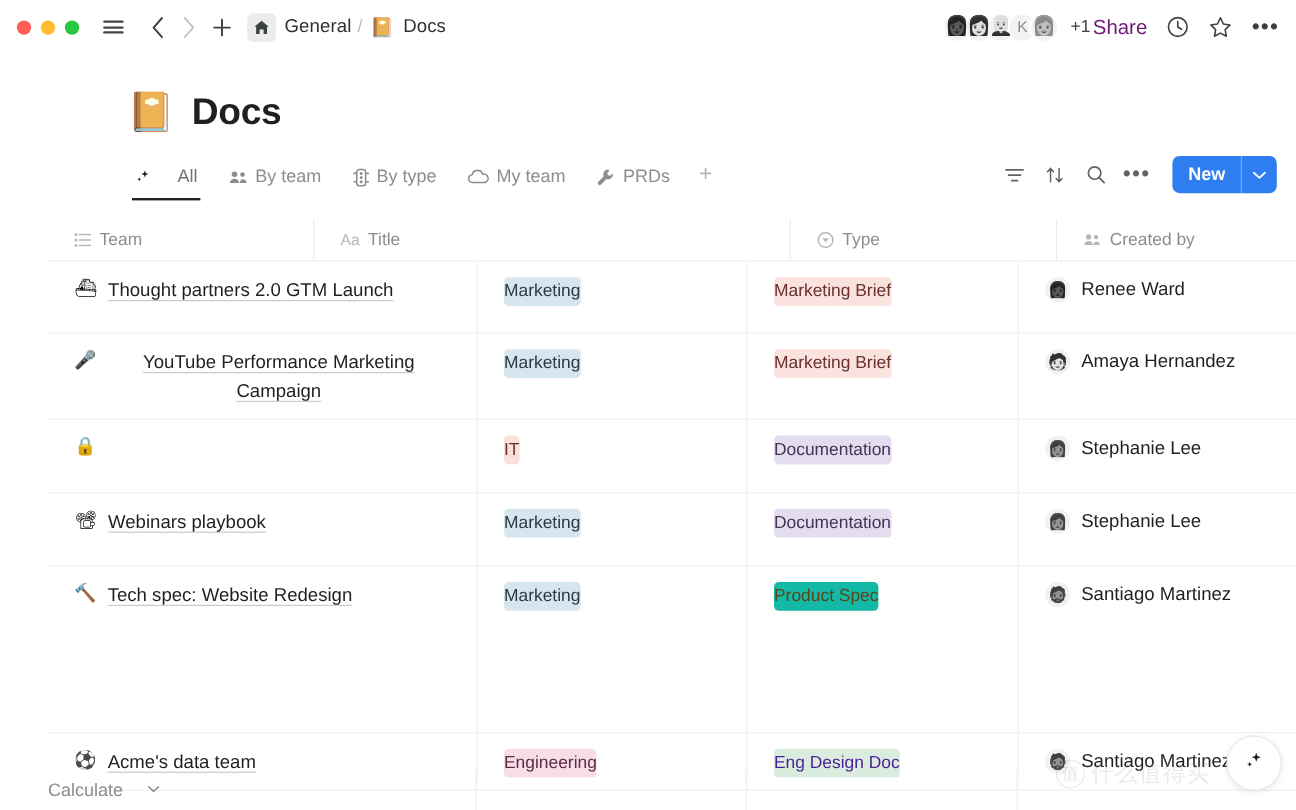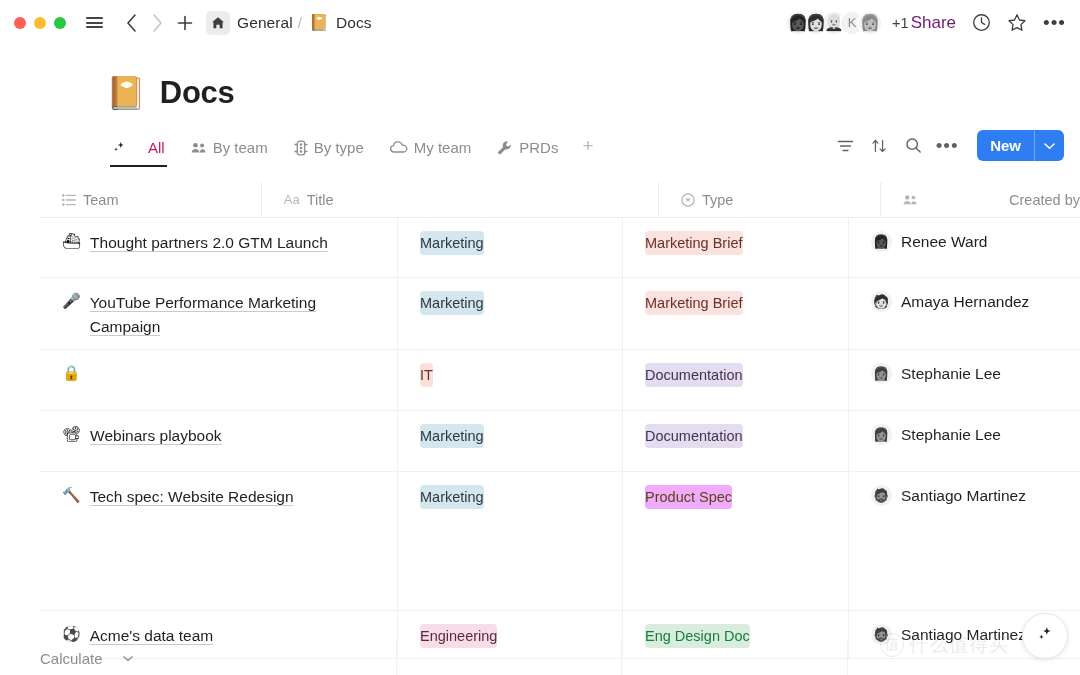--- a/index.html
+++ b/index.html
@@ -71,21 +71,21 @@
   .tabrow {
     margin-top: 20px; padding-left: 110px; padding-right: 16px;
     display: flex; align-items: flex-end; height: 36px;
   }
   .tab {
     display: flex; align-items: center; gap: 6px;
     font-size: 15px; color: #8b8d91; padding: 0 2px 9px 2px;
     margin-right: 22px; cursor: pointer; white-space: nowrap;
     border-bottom: 2px solid transparent;
   }
-  .tab.active { color: #be185d; border-bottom-color: #1f2023; font-weight: normal; gap: 21px; }
+  .tab.active { color: #737373; border-bottom-color: #1f2023; font-weight: normal; gap: 21px; }
   .tab .ticon { font-size: 14px; display: inline-flex; }
   .tab-add { font-size: 19px; color: #b6b8bb; padding-bottom: 10px; cursor: pointer; }
 
   .tools { margin-left: auto; display: flex; align-items: center; padding-bottom: 6px; }
   .tool { width: 28px; height: 28px; display: flex; align-items: center; justify-content: center;
           color: #5f6166; margin-left: 6px; cursor: pointer; }
   .new-btn {
     margin-left: 16px; height: 31px; display: flex; align-items: stretch;
     background: #2f7ef1; border-radius: 6px; overflow: hidden; cursor: pointer;
   }
@@ -108,32 +108,32 @@
     display: flex; align-items: center; gap: 7px;
     font-size: 14.5px; color: #8b8d91; height: 36px; padding-left: 22px;
     border-left: 1px solid #eceded;
   }
   .th:first-child { border-left: none; }
   .th .hicon { color: #b4b6b9; display: inline-flex; align-items: center; }
 
   .col-title { width: 357px; }
   .col-team  { width: 225px; }
   .col-type  { width: 226px; margin-left: 47px; }
-  .col-by    { width: 204px; justify-content: space-between; }
+  .col-by    { width: 204px; }
 
   .trow { display: flex; border-bottom: 1px solid #f0f1f1; }
   .td { padding: 13px 22px 10px 22px; border-left: 1px solid #f0f1f1; }
   .td:first-child { border-left: none; }
 
   .cell-title { display: flex; align-items: flex-start; gap: 9px; }
   .cell-title .em { font-size: 15px; line-height: 20px; flex: none; }
   .cell-title .txt {
     font-size: 15.5px; color: #1f2023; line-height: 24px;
     text-decoration: underline; text-decoration-color: #c9cacc;
-    text-underline-offset: 3px; cursor: pointer;
+    text-underline-offset: 3px; cursor: pointer; text-align: center;
   }
 
   .tag {
     display: inline-block; font-size: 14.5px; padding: 2px 0;
     border-radius: 4px; line-height: 20px;
   }
 
   .cell-person { display: flex; align-items: center; gap: 9px; }
   .p-ava {
     width: 21px; height: 21px; border-radius: 50%; background: #f1f1f1;
@@ -455,39 +455,39 @@
           </div>
         </div>
         <div class="trow" style="min-height: 139px;">
           <div class="td" style="width:357px">
             <div class="cell-title">
               <span class="em">🔨</span>
               <span class="txt">Tech spec: Website Redesign</span>
             </div>
           </div>
           <div class="td" style="width:225px"><span class="tag" style="background:#d6e6ef;color:#2b3a45">Marketing</span></div>
-          <div class="td" style="width:226px"><span class="tag" style="background:#f0abfc;color:#5b4418">Product Spec</span></div>
+          <div class="td" style="width:226px"><span class="tag" style="background:#14b8a6;color:#5b4418">Product Spec</span></div>
           <div class="td" style="width:232px">
             <div class="cell-person">
               <span class="p-ava">
                 <span class="em">🧔🏽</span>
               </span>
               <span class="p-name">Santiago Martinez</span>
             </div>
           </div>
         </div>
         <div class="trow" style="min-height: 41px;">
           <div class="td" style="width:357px">
             <div class="cell-title">
               <span class="em">⚽</span>
               <span class="txt">Acme's data team</span>
             </div>
           </div>
           <div class="td" style="width:225px"><span class="tag" style="background:#f6dde8;color:#5c2b41">Engineering</span></div>
-          <div class="td" style="width:226px"><span class="tag" style="background:#d9ecdd;color:#15803d">Eng Design Doc</span></div>
+          <div class="td" style="width:226px"><span class="tag" style="background:#d9ecdd;color:#4c1d95">Eng Design Doc</span></div>
           <div class="td" style="width:232px">
             <div class="cell-person">
               <span class="p-ava">
                 <span class="em">🧔🏽</span>
               </span>
               <span class="p-name">Santiago Martinez</span>
             </div>
           </div>
         </div>
       </div>

